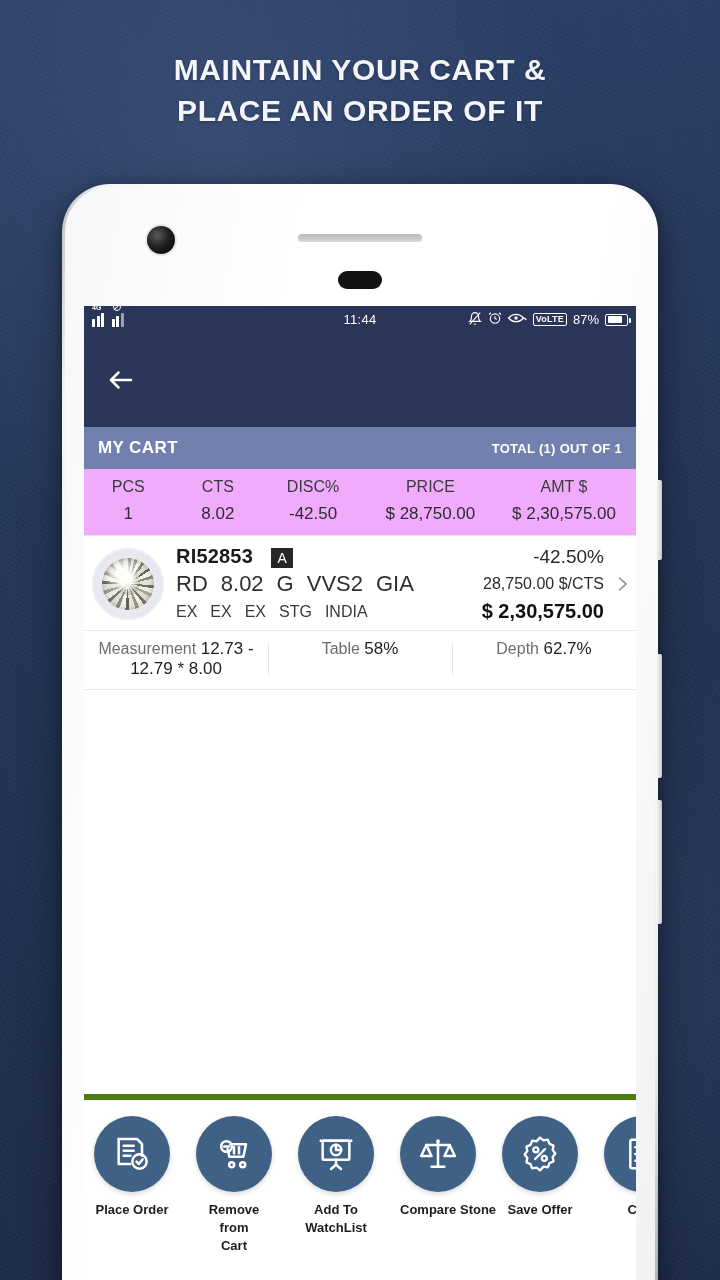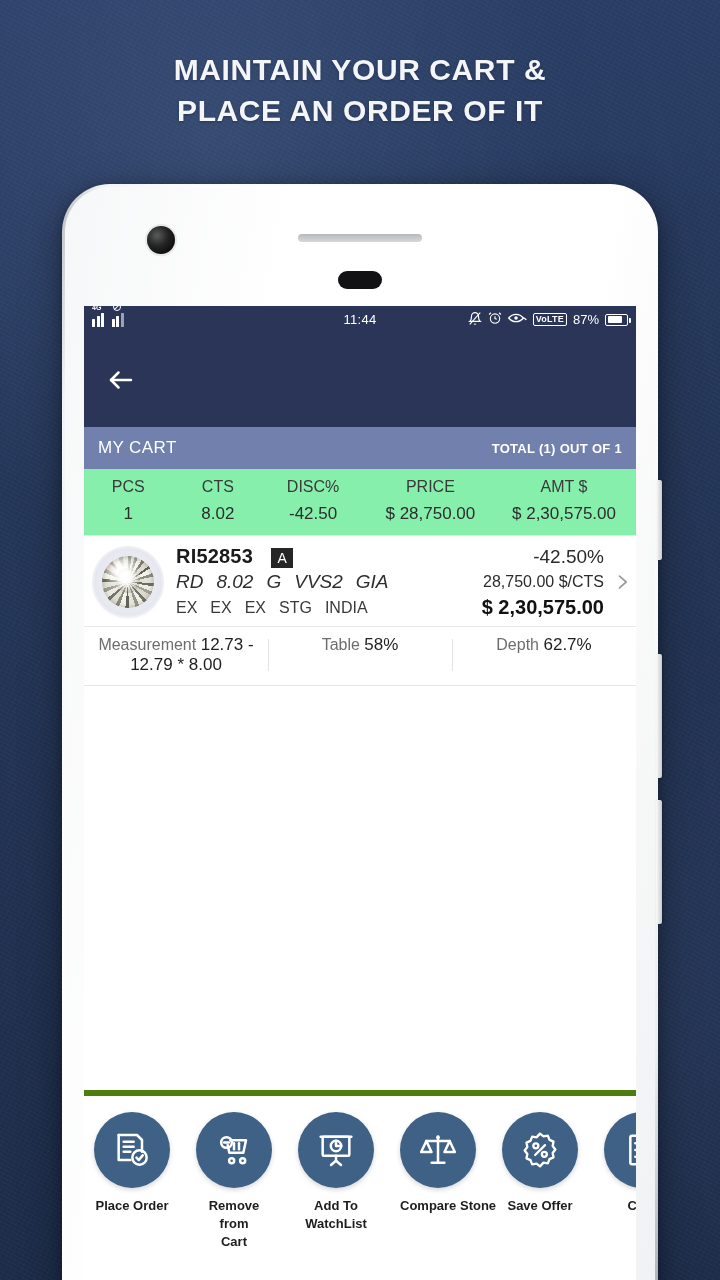--- a/index.html
+++ b/index.html
@@ -129,25 +129,25 @@
     font-size:32px; line-height:31px; letter-spacing:1.4px;
   }
   .logo-tag { color:#c9cfdf; font-size:5.4px; letter-spacing:1.2px; margin-top:1px; }
 
   
   .cartbar {
     height:42px; background:#7180ad; color:#fff;
     display:flex; align-items:center; justify-content:space-between;
     padding:0 14px;
   }
-  .cartbar .t1 { font-size:17px; font-weight:normal; letter-spacing:.4px;text-align:right; }
+  .cartbar .t1 { font-size:17px; font-weight:bold; letter-spacing:.4px;text-align:right; }
   .cartbar .t2 { font-size:13px; font-weight:bold; letter-spacing:.3px;text-align:right; }
 
   
-  .summary { background:#86efac; padding:9px 0 11px; }
+  .summary { background:#f0abfc; padding:9px 0 11px; }
   .sumrow { display:flex; }
   .sumrow .c { text-align:center; color:#2d2d2d; }
   .sumrow.head .c { font-size:16px; color:#3a3a3a; padding-bottom:8px; }
   .sumrow.vals .c { font-size:17px; }
   .c.pcs{ flex:0 0 16%; } .c.cts{ flex:0 0 16.5%; } .c.disc{ flex:0 0 18%; }
   .c.price{ flex:0 0 24.5%; } .c.amt{ flex:1; padding-right:6px; }
 
   
   .prodwrap { background:#fff; border-top:1px solid #e6e6e8; }
   .prod { display:flex; align-items:center; padding:9px 0 7px 10px; }
@@ -182,21 +182,21 @@
   .pline { display:flex; align-items:center; justify-content:space-between; padding-right:4px; }
   .pline.r1 { margin-bottom:3px; }
   .pline.r2 { margin-bottom:3px; }
   .sid { font-size:20px; font-weight:bold; color:#1b1b1b; letter-spacing:.2px; }
   .abadge {
     display:inline-block; background:#262626; color:#fff;
     font-size:14px; line-height:18px; padding:1px 6px; margin-left:14px;
     font-family:"Liberation Sans", sans-serif;
   }
   .disc-pc { font-size:19px; color:#2b2b2b; }
-  .specs { display:flex; gap:13px; font-size:19px; color:#2e2e2e;font-style:italic; }
+  .specs { display:flex; gap:13px; font-size:22px; color:#2e2e2e; }
   .ppc { font-size:16px; color:#2b2b2b; }
   .specs2 { display:flex; gap:13px; font-size:16px; color:#3a3a3a; }
   .total-amt { font-size:20px; font-weight:bold; color:#111; }
   .chev { flex:0 0 28px; display:flex; align-items:center; justify-content:center; color:#9a9a9a; }
 
   .meas {
     display:flex; border-top:1px solid #e8e8ea; border-bottom:1px solid #e6e6e8;
     padding:8px 0 10px;
   }
   .meas .m { flex:1; text-align:center; position:relative; }

